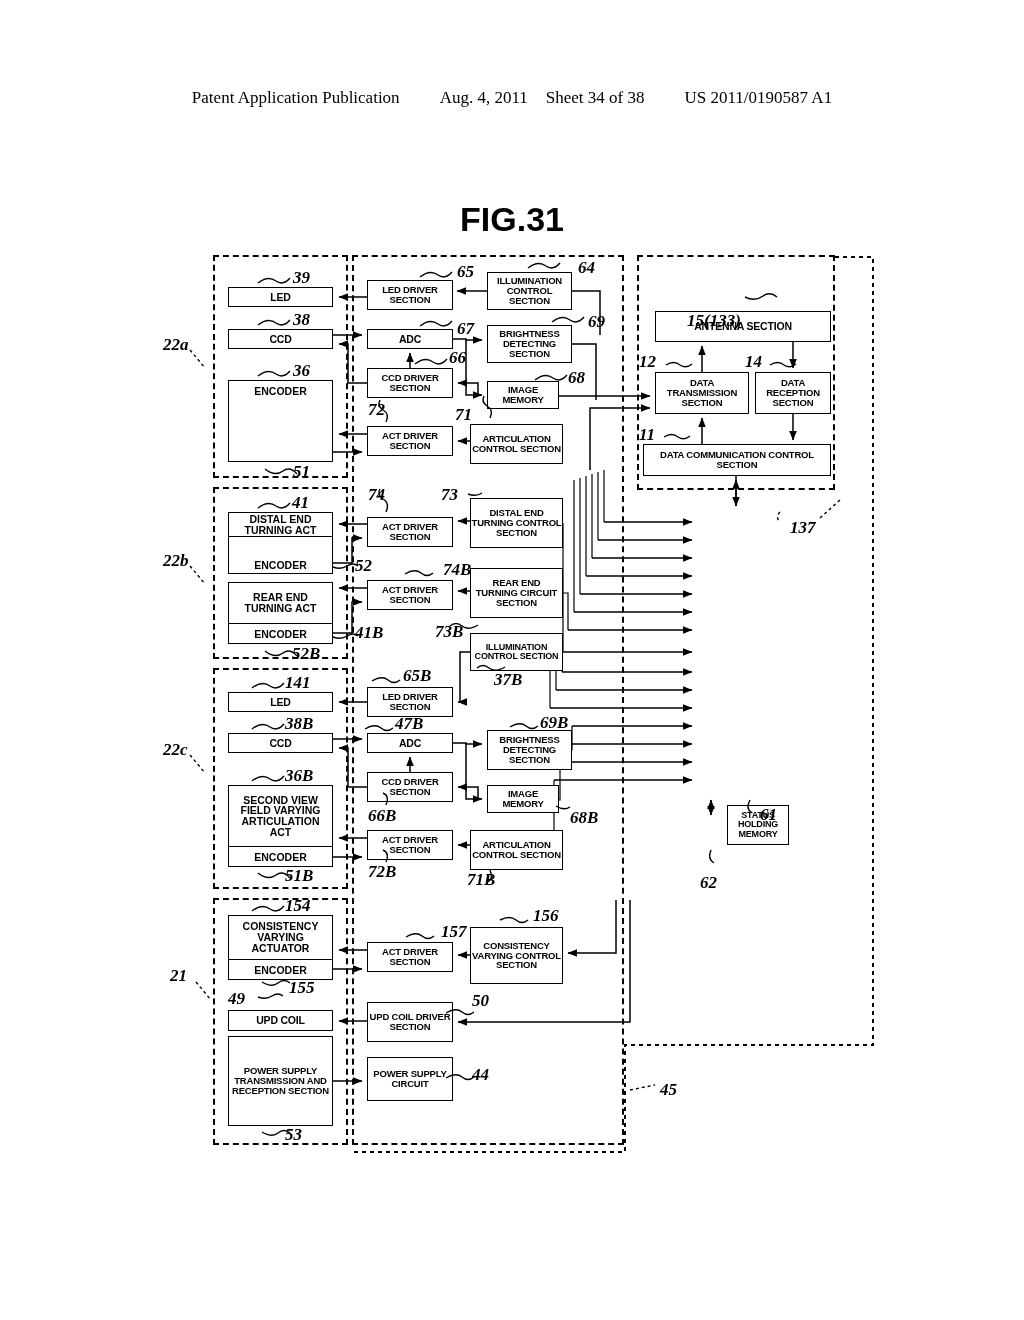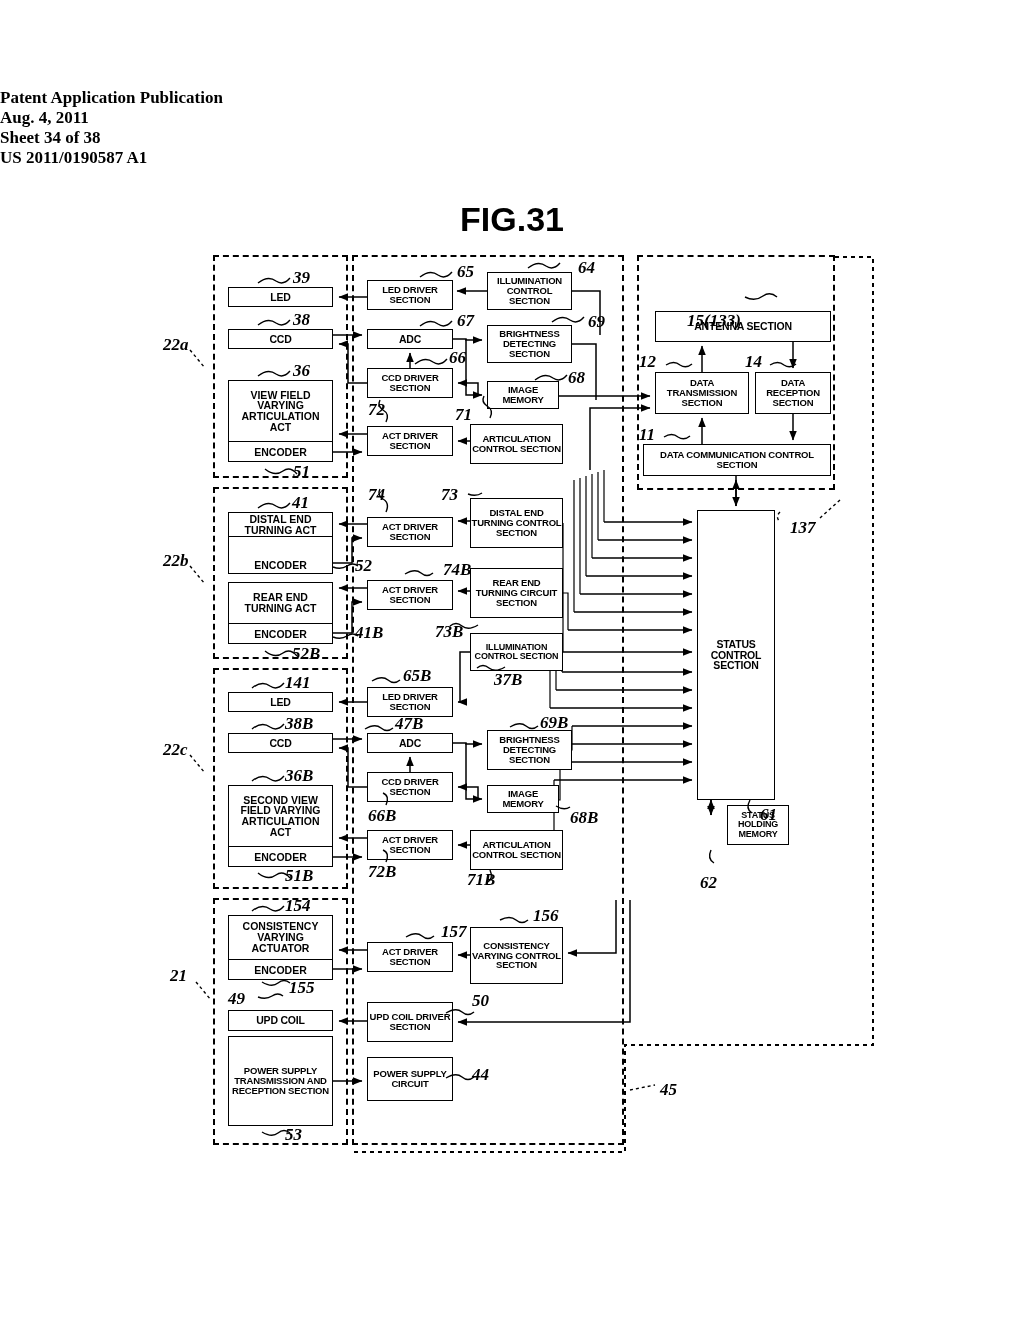--- a/index.html
+++ b/index.html
@@ -1,22 +1,22 @@
 <!DOCTYPE html>
 <html><head>
 <meta charset="utf-8">
 <style>
   html,body{margin:0;padding:0;background:#fff;}
   body{width:1024px;height:1320px;position:relative;
        font-family:"Liberation Sans", sans-serif;color:#000;}
 
   
   .hdr{position:absolute;top:88px;left:0;width:1024px;
-       font-family:"Liberation Serif", serif;font-weight:bold;font-size:17px;
-       display:flex;justify-content:center;align-items:baseline;flex-direction:column;}
+       font-family:"Liberation Serif", serif;font-weight:normal;font-size:17px;
+       display:flex;justify-content:center;align-items:baseline;}
   .hdr span{white-space:nowrap;}
   .hdr .s1{margin-right:40px;}
   .hdr .s2{margin-right:18px;}
   .hdr .s3{margin-right:40px;}
 
   .figtitle{position:absolute;top:200px;left:0;width:1024px;text-align:center;
             font-size:34px;font-weight:bold;letter-spacing:0px;
             font-family:"Liberation Sans", sans-serif;}
 
   
@@ -83,37 +83,36 @@
     <span>LED</span>
     </div>
   <div class="ref" style="left:293px;top:268px;">39</div>
 
   <div class="blk" style="left:228px;top:329px;width:105px;height:20px;">
     <span>CCD</span>
     </div>
   <div class="ref" style="left:293px;top:310px;">38</div>
 
   <div class="stack" style="left:228px;top:380px;width:105px;height:82px;">
-    <div class="top">VIEW FIELD VARYING ARTICULATION ACT</div>
     <div class="bot">ENCODER</div>
   </div>
   <div class="ref" style="left:293px;top:361px;">36</div>
   <div class="ref" style="left:293px;top:462px;">51</div>
 
   <div class="ref" style="left:163px;top:335px;">22a</div>
 
   <div class="blk sm" style="left:367px;top:280px;width:86px;height:30px;">
     <span>LED DRIVER SECTION</span>
     </div>
   <div class="ref" style="left:457px;top:262px;">65</div>
 
   <div class="blk" style="left:367px;top:329px;width:86px;height:20px;">
     <span>ADC</span>
     </div>
-  <div class="ref" style="left:457px;top:311px;">67</div>
+  <div class="ref" style="left:457px;top:319px;">67</div>
 
   <div class="blk sm" style="left:367px;top:368px;width:86px;height:30px;">
     <span>CCD DRIVER SECTION</span>
     </div>
   <div class="ref" style="left:449px;top:348px;">66</div>
 
   <div class="blk sm" style="left:367px;top:426px;width:86px;height:30px;">
     <span>ACT DRIVER SECTION</span>
     </div>
   <div class="ref" style="left:368px;top:400px;">72</div>
@@ -287,23 +286,20 @@
   <div class="blk sm" style="left:367px;top:1002px;width:86px;height:40px;">
     <span>UPD COIL DRIVER SECTION</span>
     </div>
   <div class="ref" style="left:472px;top:991px;">50</div>
 
   <div class="blk sm" style="left:367px;top:1057px;width:86px;height:44px;">
     <span>POWER SUPPLY CIRCUIT</span>
     </div>
   <div class="ref" style="left:472px;top:1065px;">44</div>
 
-  <div class="blk" style="left:697px;top:510px;width:78px;height:290px;">
-    <span>STATUS CONTROL SECTION</span>
-    </div>
   <div class="ref" style="left:760px;top:805px;">61</div>
 
   <div class="blk tiny" style="left:680px;top:805px;width:62px;height:40px;margin-left:47px;">
     <span>STATUS HOLDING MEMORY</span>
     </div>
   <div class="ref" style="left:700px;top:873px;">62</div>
 
   <div class="ref" style="left:660px;top:1080px;">45</div>
 
   <svg>

